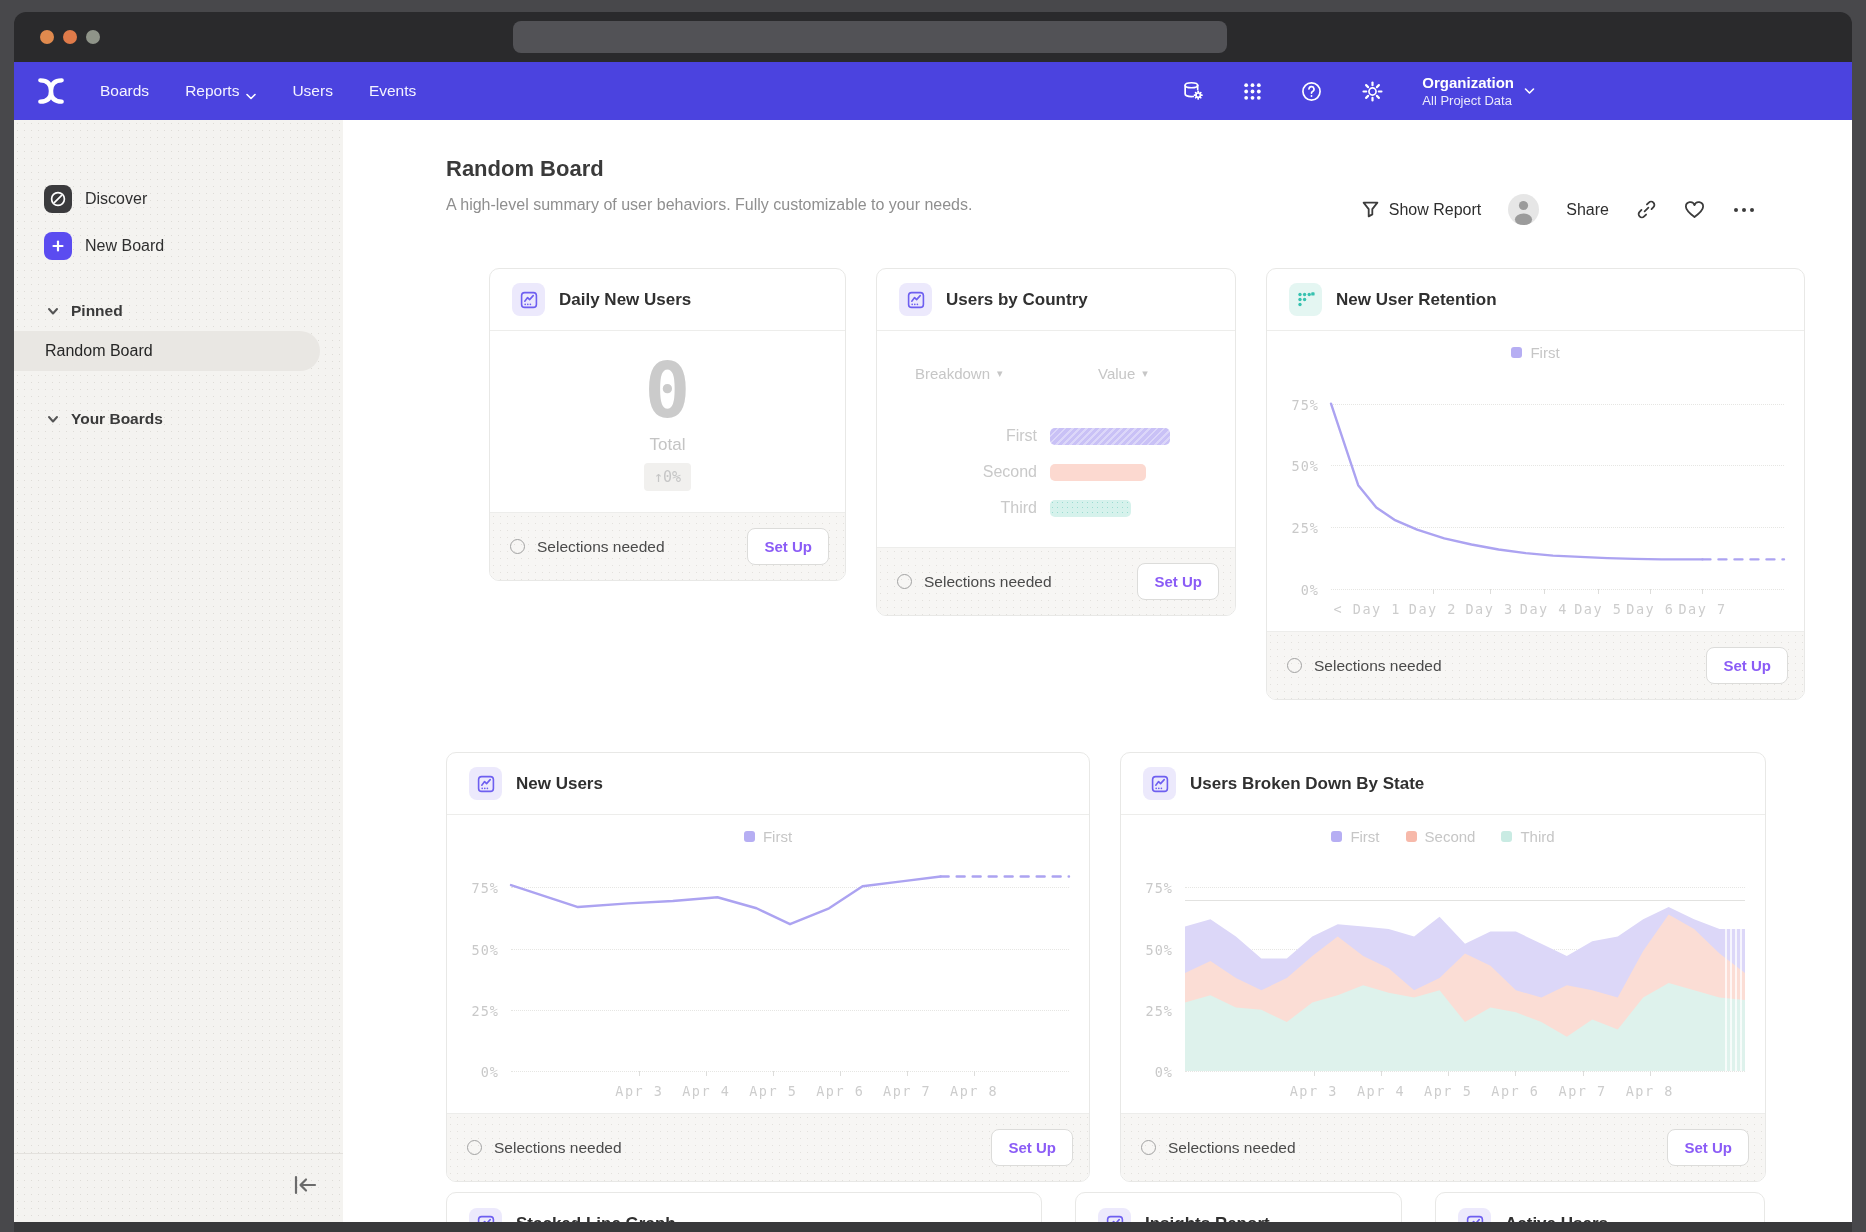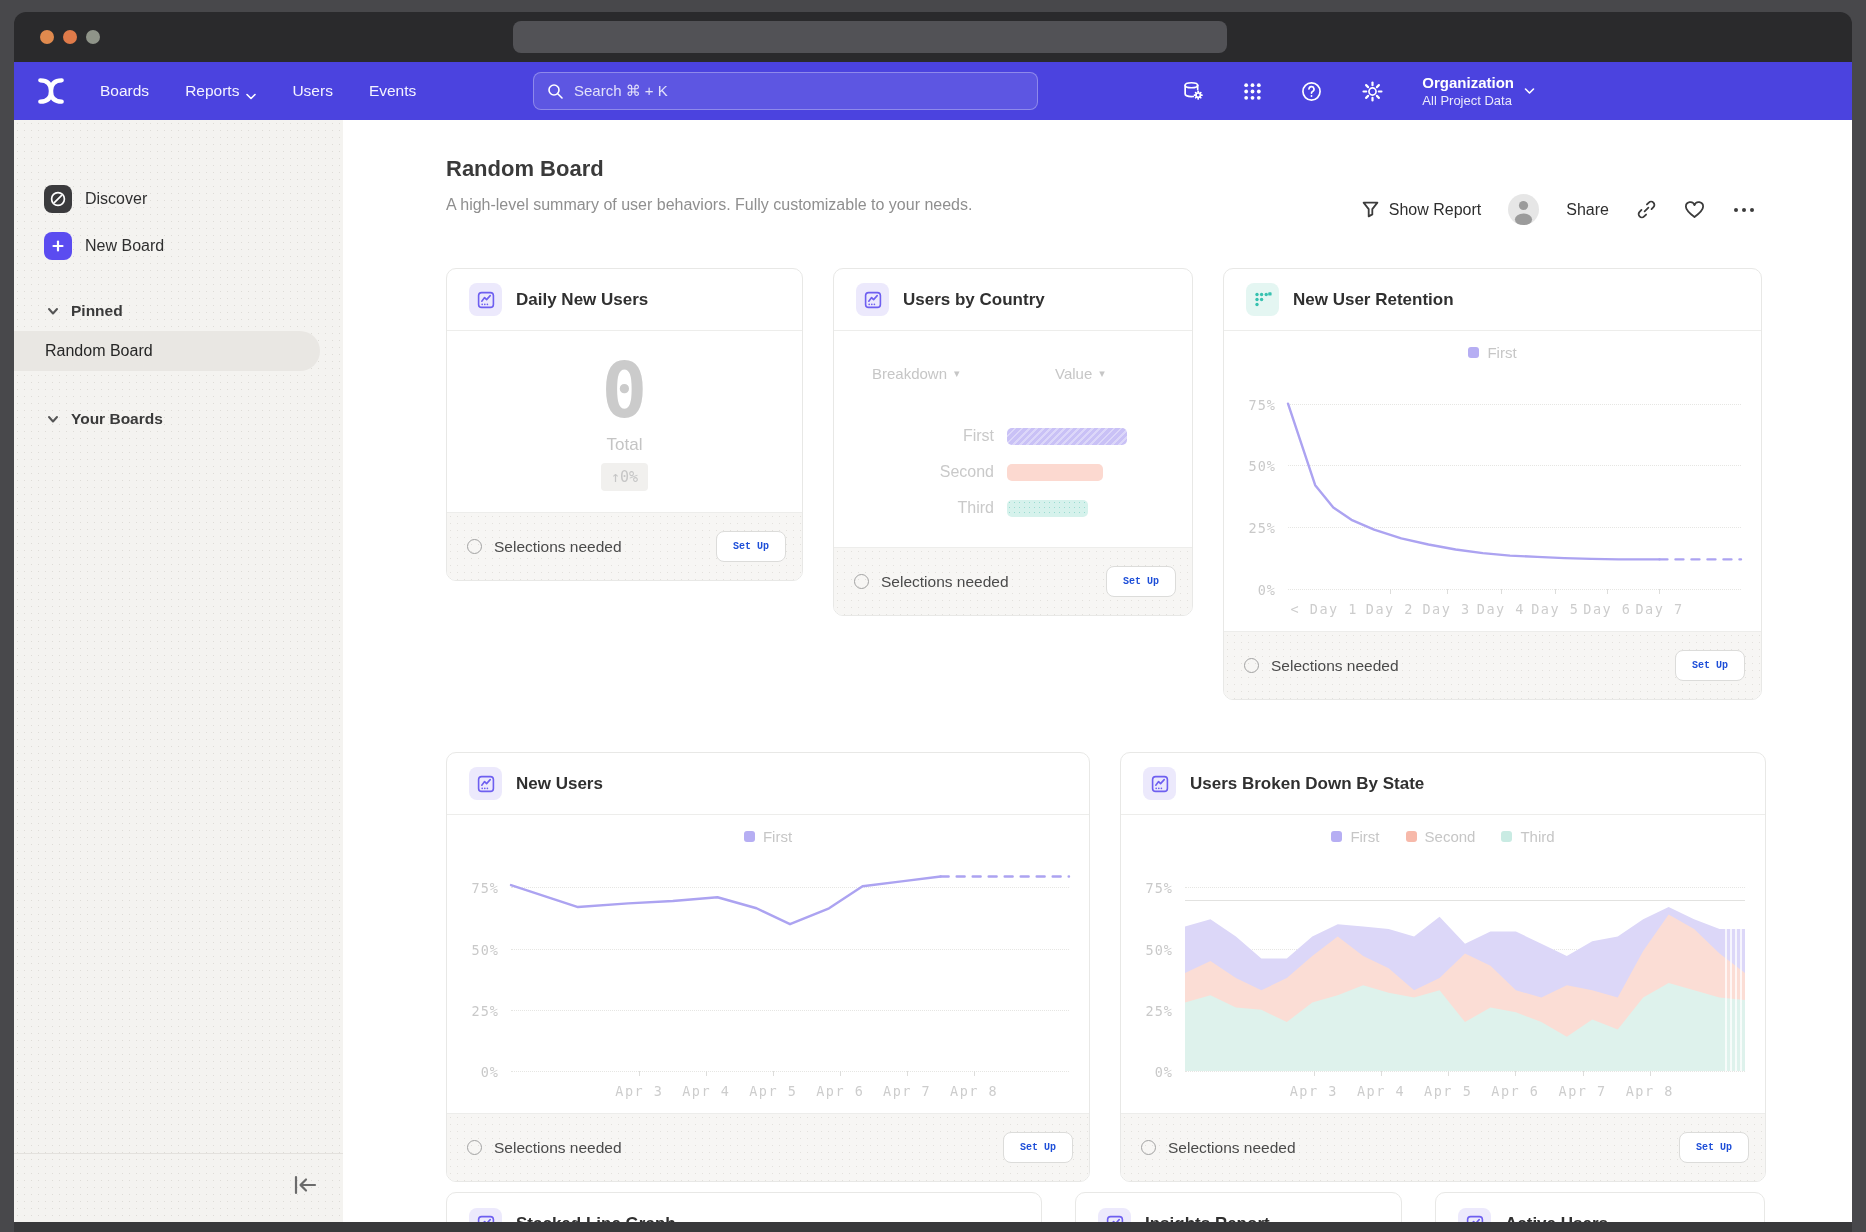--- a/index.html
+++ b/index.html
@@ -60,21 +60,21 @@
   .itile { width:33px; height:33px; border-radius:8px; display:flex; align-items:center; justify-content:center; flex:0 0 auto; }
   .itile.purple { background:#ece9fc; }
   .itile.teal { background:#e4f6f2; }
   .card-body { flex:1; position:relative; }
   .card-foot { height:68px; flex:0 0 auto; border-top:1px solid #ededeb; background:#f7f6f4;
     background-image:radial-gradient(circle, #e3e1dd 0.8px, transparent 0.95px); background-size:7px 7px;
     display:flex; align-items:center; padding:0 16px 0 20px; gap:12px; }
   .status-circle { width:15px; height:15px; border:1.6px solid #a2a2a2; border-radius:50%; flex:0 0 auto; }
   .status-text { font-size:15.5px; color:#4a4a4a; flex:1; }
   .setup-btn { background:#fff; border:1px solid #dcdcda; border-radius:8px; padding:9px 16px;
-    font-size:10px; font-weight:600; color:#1d4ed8; font-family:Liberation Mono, monospace; cursor:pointer; }
+    font-size:15px; font-weight:600; color:#8b5cf6; font-family:Liberation Sans, sans-serif; cursor:pointer; }
 
   
   .big-zero-wrap { position:absolute; inset:0; display:flex; flex-direction:column; align-items:center; justify-content:center; gap:6px; }
   .big-zero { font-size:76px; font-weight:700; color:#cbcbcb; line-height:1; }
   .big-label { font-size:17px; color:#c4c4c4; }
   .delta-badge { font-size:15px; color:#c6c6c6; background:#f1f0ee; border-radius:4px; padding:5px 10px; margin-top:2px; }
 
   
   .bd-head { position:absolute; top:34px; font-size:15px; color:#c6c6c6; display:flex; align-items:center; gap:7px; }
   .country-rows { position:absolute; top:96px; left:0; right:0; display:flex; flex-direction:column; gap:18px; }
@@ -131,27 +131,20 @@
         <svg width="10" height="7" viewBox="0 0 10 7">
             <polyline points="1,1.5 5,5.5 9,1.5" class="nav-ic"></polyline>
           </svg>
       </span>
       <span class="nav-item">
           <span>Users</span>
         </span>
       <span class="nav-item">
           <span>Events</span>
         </span>
-    </div>
-    <div class="search">
-      <svg width="17" height="17" viewBox="0 0 17 17">
-        <circle cx="7" cy="7" r="5" class="nav-ic"></circle>
-          <line x1="11" y1="11" x2="15" y2="15" class="nav-ic"></line>
-      </svg>
-      <span>Search ⌘ + K</span>
     </div>
     <div class="nav-right">
       <svg width="23" height="23" viewBox="0 0 22 22">
         <ellipse cx="9" cy="5" rx="6" ry="2.4" class="nav-ic"></ellipse>
         <path d="M3,5 V13.5 C3,14.8 5.7,15.9 9,15.9 C9.6,15.9 10.2,15.86 10.8,15.8" class="nav-ic"></path>
         <path d="M15,5 V9.2" class="nav-ic"></path>
         <circle cx="15.5" cy="14.5" r="2.1" class="nav-ic"></circle>
         <g class="nav-ic" stroke-width="1.5">
           <line x1="15.5" y1="10.8" x2="15.5" y2="12"></line>
             <line x1="15.5" y1="17" x2="15.5" y2="18.2"></line>
@@ -280,21 +273,21 @@
         </svg>
         <svg width="24" height="8" viewBox="0 0 24 8">
           <circle cx="4" cy="4" r="2" fill="#3c3c3c"></circle>
             <circle cx="12" cy="4" r="2" fill="#3c3c3c"></circle>
             <circle cx="20" cy="4" r="2" fill="#3c3c3c"></circle>
         </svg>
       </div>
 
       <div class="row row1">
 
-        <div class="card" style="width:357px; height:313px;">
+        <div class="card" style="width:357px; height:313px;margin-left:43px;">
           <div class="card-head">
             <span class="itile purple">
               <svg width="20" height="20" viewBox="0 0 20 20">
                   <rect x="2.6" y="2.6" width="14.8" height="14.8" rx="3" stroke="#6e5ff0" stroke-width="1.6" fill="none"></rect>
                   <polyline points="5.8,11.2 8.6,7.6 10.6,9.6 14.2,5.6" stroke="#6e5ff0" stroke-width="1.6" fill="none" stroke-linecap="round" stroke-linejoin="round"></polyline>
                   <circle cx="6.2" cy="14.3" r="0.85" fill="#6e5ff0"></circle>
                   <circle cx="8.8" cy="14.3" r="0.85" fill="#6e5ff0"></circle>
                   <circle cx="11.4" cy="14.3" r="0.85" fill="#6e5ff0"></circle>
                 </svg>
             </span>

